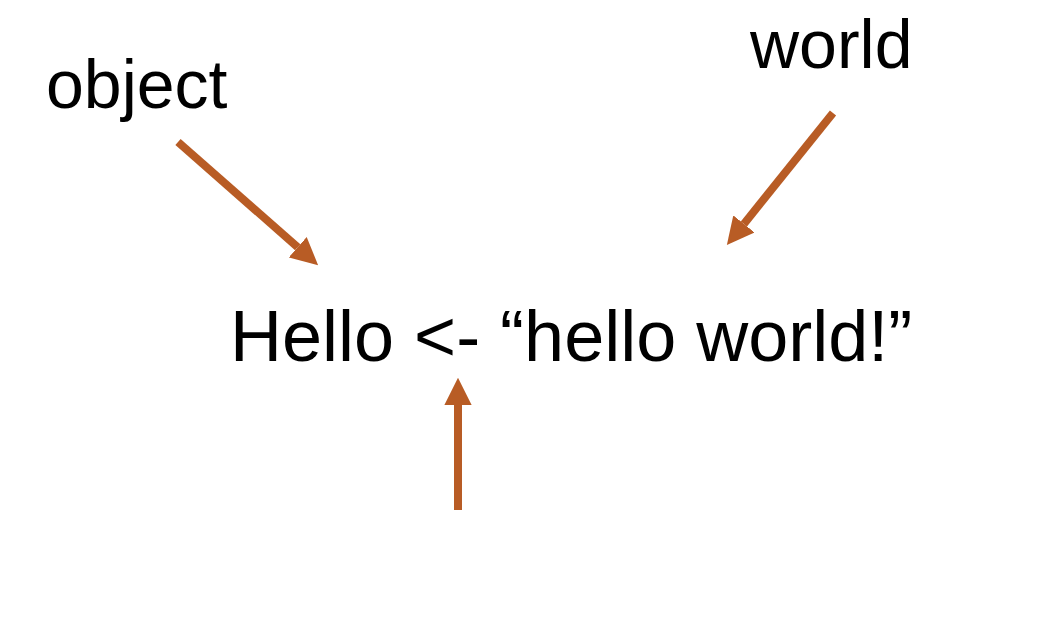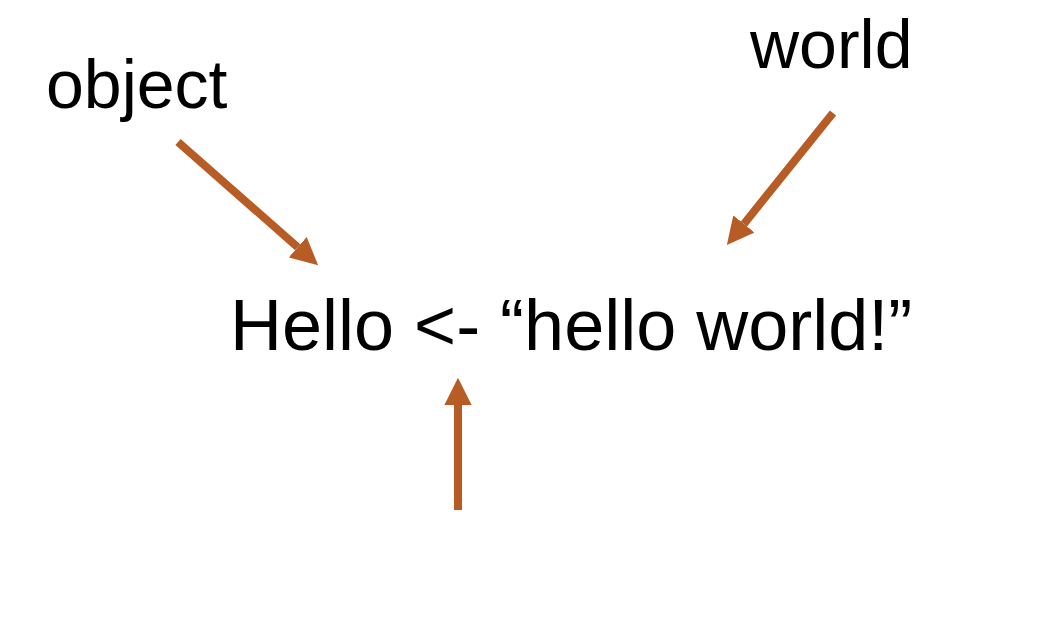--- a/index.html
+++ b/index.html
@@ -40,21 +40,21 @@
   .label, .code {
     position: absolute;
     line-height: 1;
     white-space: pre;
     color: var(--text);
   }
   .label { font-size: 68px; }
   .code  { font-size: 72px; }
   #label-object     { left: 46px;  top: 50px;  }
   #label-value      { left: 750px; top: 10px;  }
-  #code-line        { left: 230px; top: 289px; }
+  #code-line        { left: 230px; top: 300px; }
   #label-assignment { left: 305px; top: 518px; }
 </style>
 </head>
 <body>
 
 <main class="canvas">
 
   <svg class="overlay" viewBox="0 0 1042 618" xmlns="http://www.w3.org/2000/svg" aria-hidden="true">
     <defs>
       <marker id="arrowhead" viewBox="0 0 10 10" refX="0" refY="5" markerWidth="3.4" markerHeight="3.4" orient="auto">

